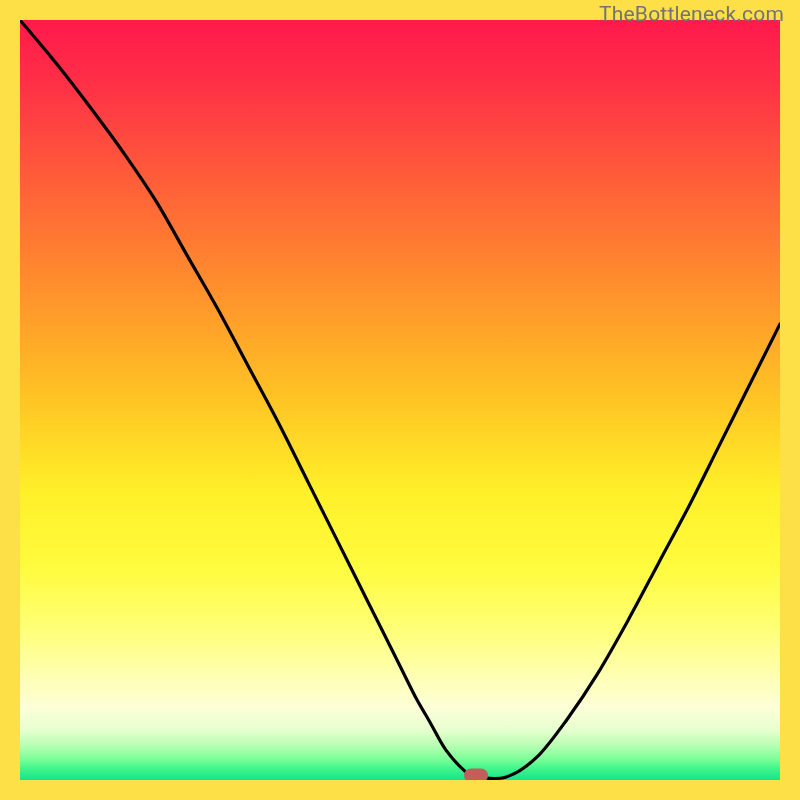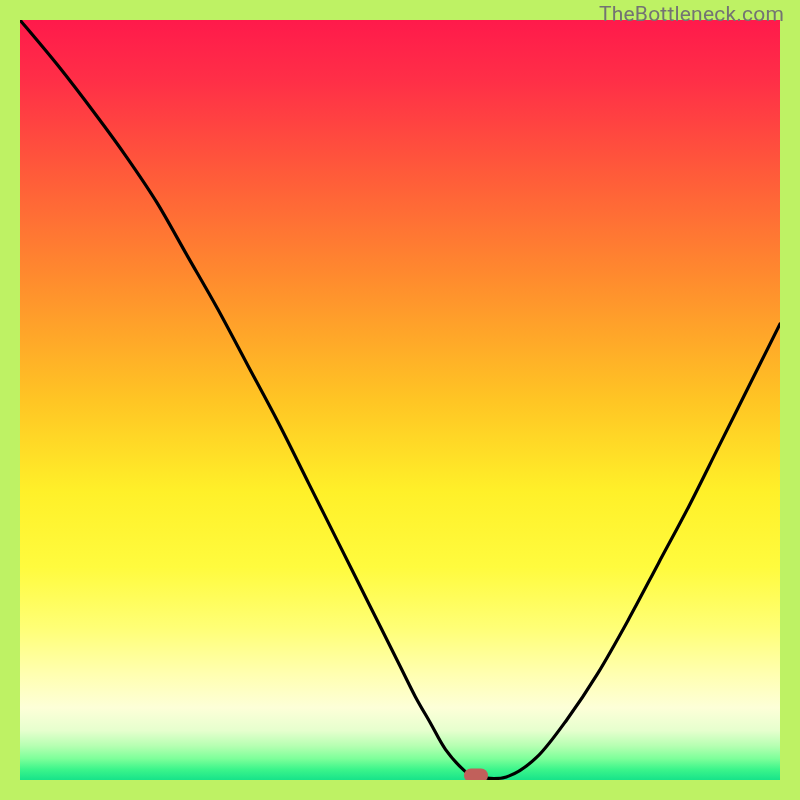--- a/index.html
+++ b/index.html
@@ -8,21 +8,21 @@
     width: 800px;
     height: 800px;
     overflow: hidden;
     background: #000;
     font-family: -apple-system, BlinkMacSystemFont, "Segoe UI", Roboto, Helvetica, Arial, sans-serif;
   }
   .frame {
     position: relative;
     width: 800px;
     height: 800px;
-    background: #bef264;
+    background: #fde047;
   }
   .plot-area {
     position: absolute;
     left: 20px;
     top: 20px;
     width: 760px;
     height: 760px;
   }
   .watermark {
     position: absolute;

